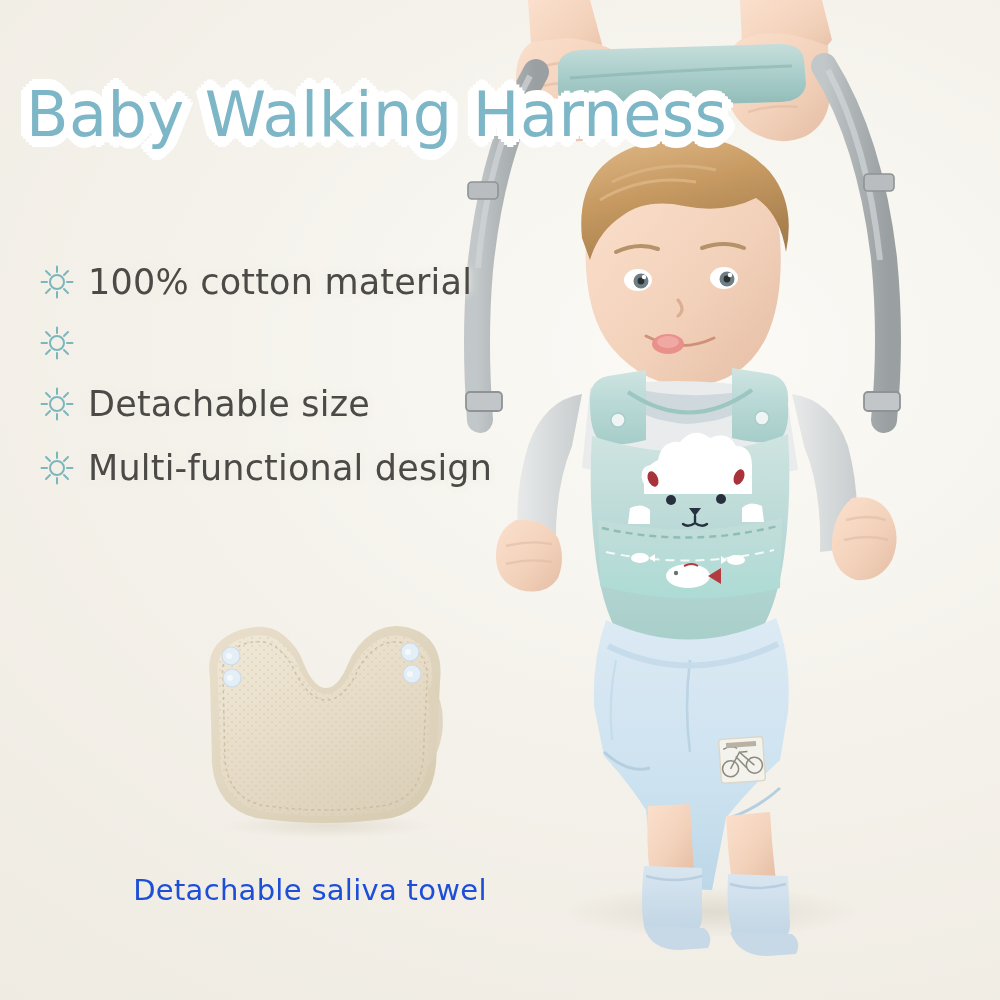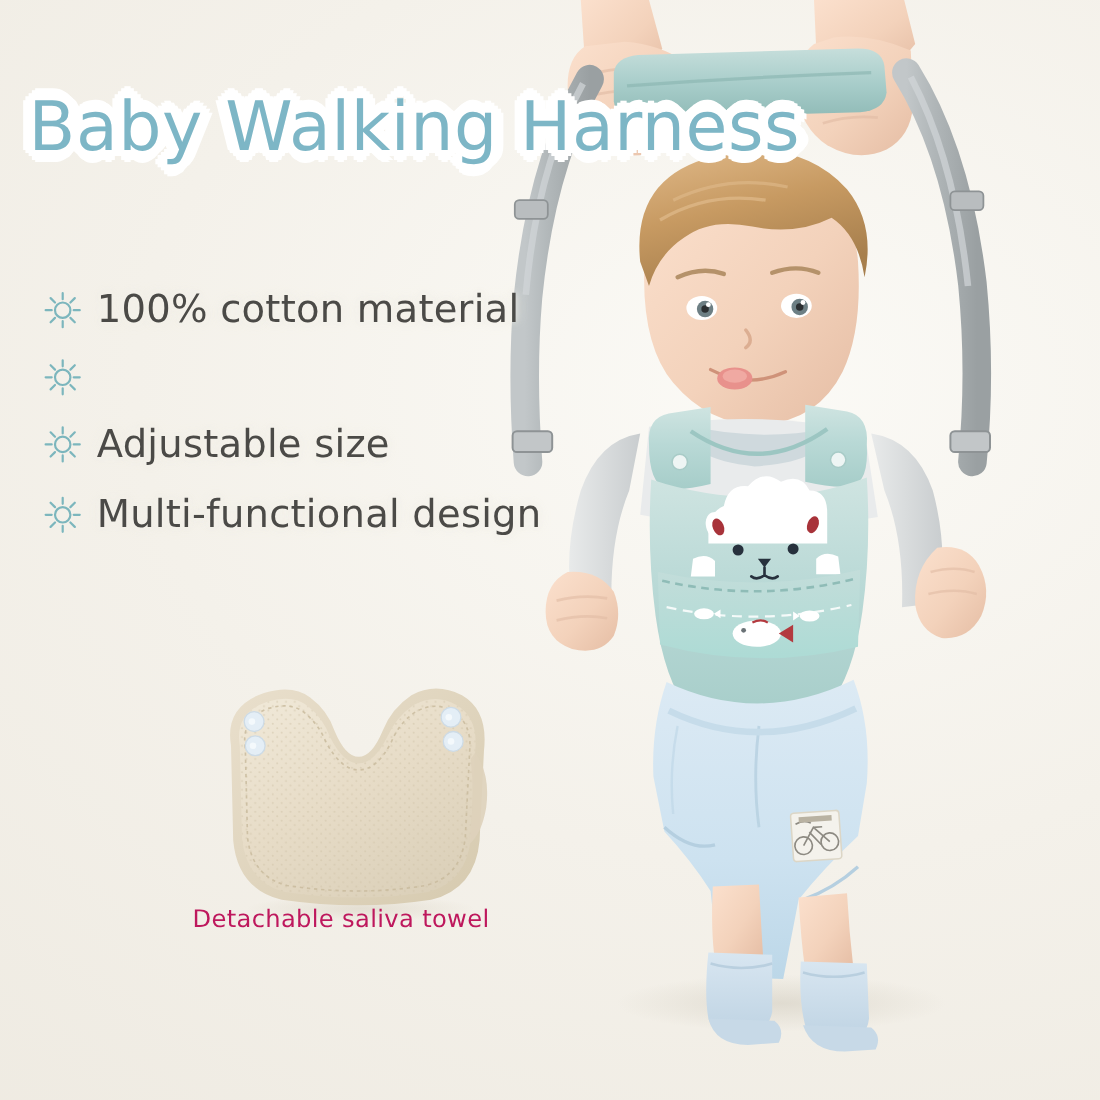--- a/index.html
+++ b/index.html
@@ -56,23 +56,23 @@
     letter-spacing:0.2px;
     white-space:nowrap;
     text-shadow:0 0 6px rgba(243,240,233,.95), 0 0 12px rgba(243,240,233,.8);
   }
 
   
   .bib-wrap{
     position:absolute; left:186px; top:612px; width:276px; height:226px; z-index:25;
   }
   .bib-caption{
-    position:absolute; left:0; top:824px; width:620px; text-align:center; z-index:30;
+    position:absolute; left:0; top:873px; width:620px; text-align:center; z-index:30;
     font-family:"DejaVu Sans", sans-serif;
-    font-size:22px; color:#be185d; letter-spacing:0.3px;
+    font-size:29px; color:#1d4ed8; letter-spacing:0.3px;
   }
 
   
   .photo{
     position:absolute; right:0; top:0; width:560px; height:1000px; z-index:10;
   }
 </style>
 </head>
 <body>
 
@@ -300,21 +300,21 @@
     </div>
 
     <div class="feature">
       <svg class="feature-icon" viewBox="0 0 34 34">
         <g stroke="#7cb6bd" stroke-width="2" stroke-linecap="round" fill="none">
           <circle cx="17" cy="17" r="7"></circle>
           <path d="M17 1.5 V7 M17 27 V32.5 M1.5 17 H7 M27 17 H32.5
                    M6 6 L10 10 M24 24 L28 28 M28 6 L24 10 M10 24 L6 28"></path>
         </g>
       </svg>
-      <span class="feature-label">Adjustable size</span>
+      <span class="feature-label">Detachable size</span>
     </div>
 
     <div class="feature">
       <svg class="feature-icon" viewBox="0 0 34 34">
         <g stroke="#7cb6bd" stroke-width="2" stroke-linecap="round" fill="none">
           <circle cx="17" cy="17" r="7"></circle>
           <path d="M17 1.5 V7 M17 27 V32.5 M1.5 17 H7 M27 17 H32.5
                    M6 6 L10 10 M24 24 L28 28 M28 6 L24 10 M10 24 L6 28"></path>
         </g>
       </svg>

